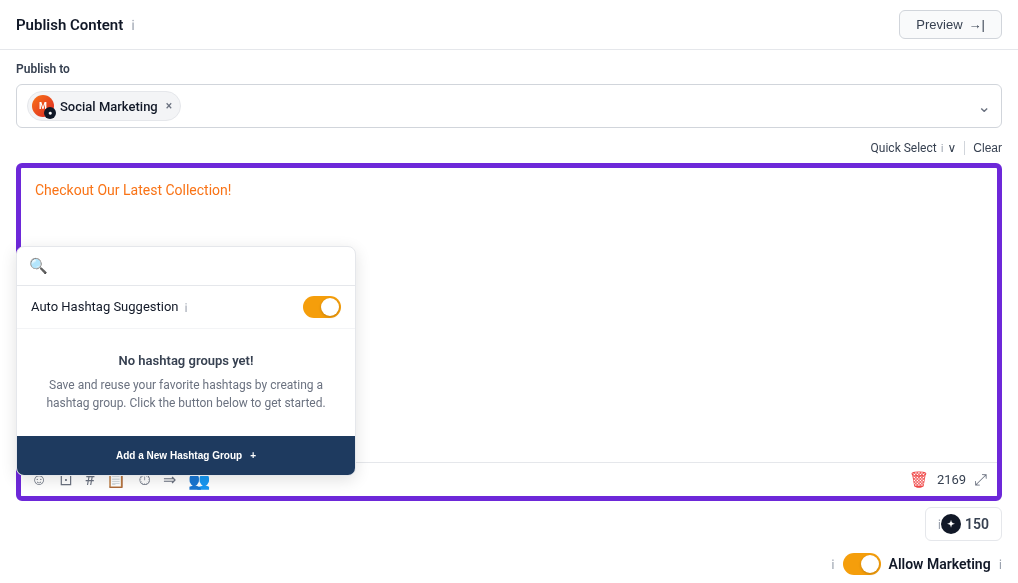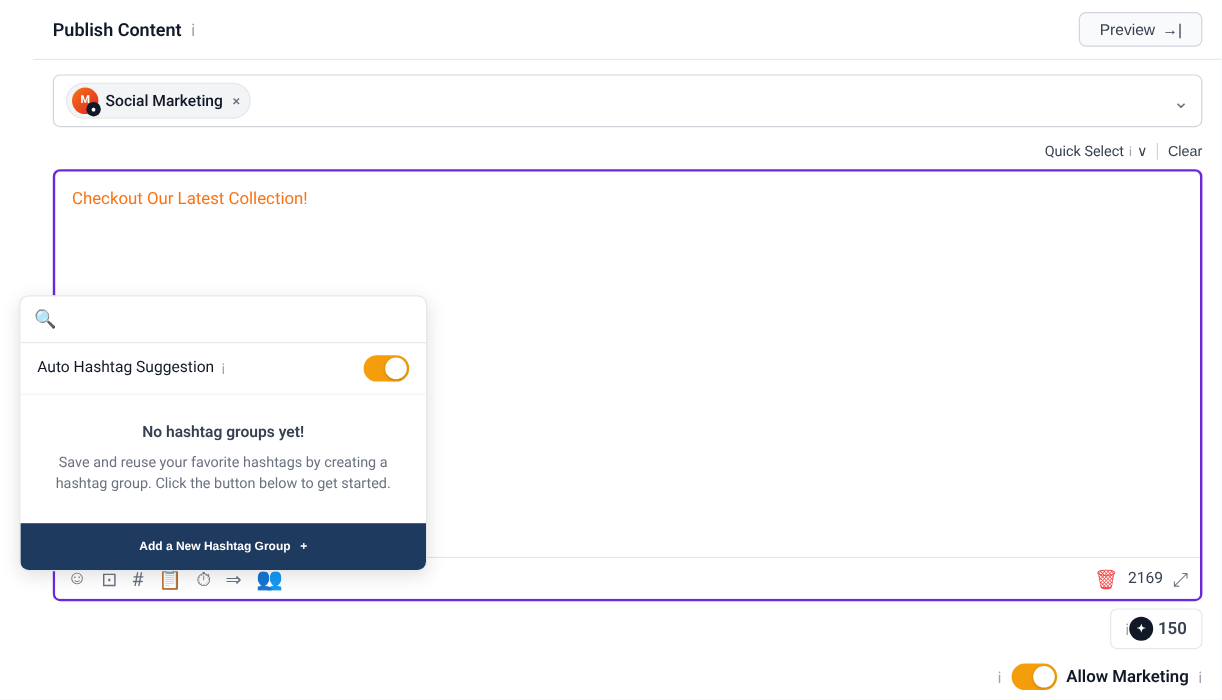--- a/index.html
+++ b/index.html
@@ -12,21 +12,20 @@
       position: relative;
     }
 
     .main-container {
       background: #fff;
       width: 1018px;
       height: 583px;
       display: flex;
       flex-direction: column;
       position: relative;
-      padding-left: 28px;
     }
 
     
     .header {
       display: flex;
       align-items: center;
       justify-content: space-between;
       padding: 10px 16px;
       border-bottom: 1px solid #e5e7eb;
       background: #fff;
@@ -162,21 +161,21 @@
       font-size: 12px;
       color: #374151;
       cursor: pointer;
       background: none;
       border: none;
     }
 
     
     .content-area {
       margin: 0 16px;
-      border: 2px solid #6d28d9;
+      border: 5px solid #6d28d9;
       border-radius: 6px;
       flex: 1;
       position: relative;
       overflow: hidden;
     }
     .content-text-area {
       padding: 12px 14px;
       min-height: 120px;
     }
     .content-text {
@@ -366,20 +365,21 @@
       <span class="header-title">Publish Content</span>
       <span class="header-info-icon">ℹ</span>
     </div>
     <button class="preview-btn">
       <span>Preview</span>
       <span>→|</span>
     </button>
   </div>
 
   <div class="publish-section">
+    <div class="publish-label">Publish to</div>
     <div class="publish-select-box">
       <div class="publish-select-left">
         <div class="social-badge">
           <div class="social-avatar">
             <span>M</span>
             <div class="social-avatar-overlay">●</div>
           </div>
           <span>Social Marketing</span>
           <span class="badge-close">×</span>
         </div>

